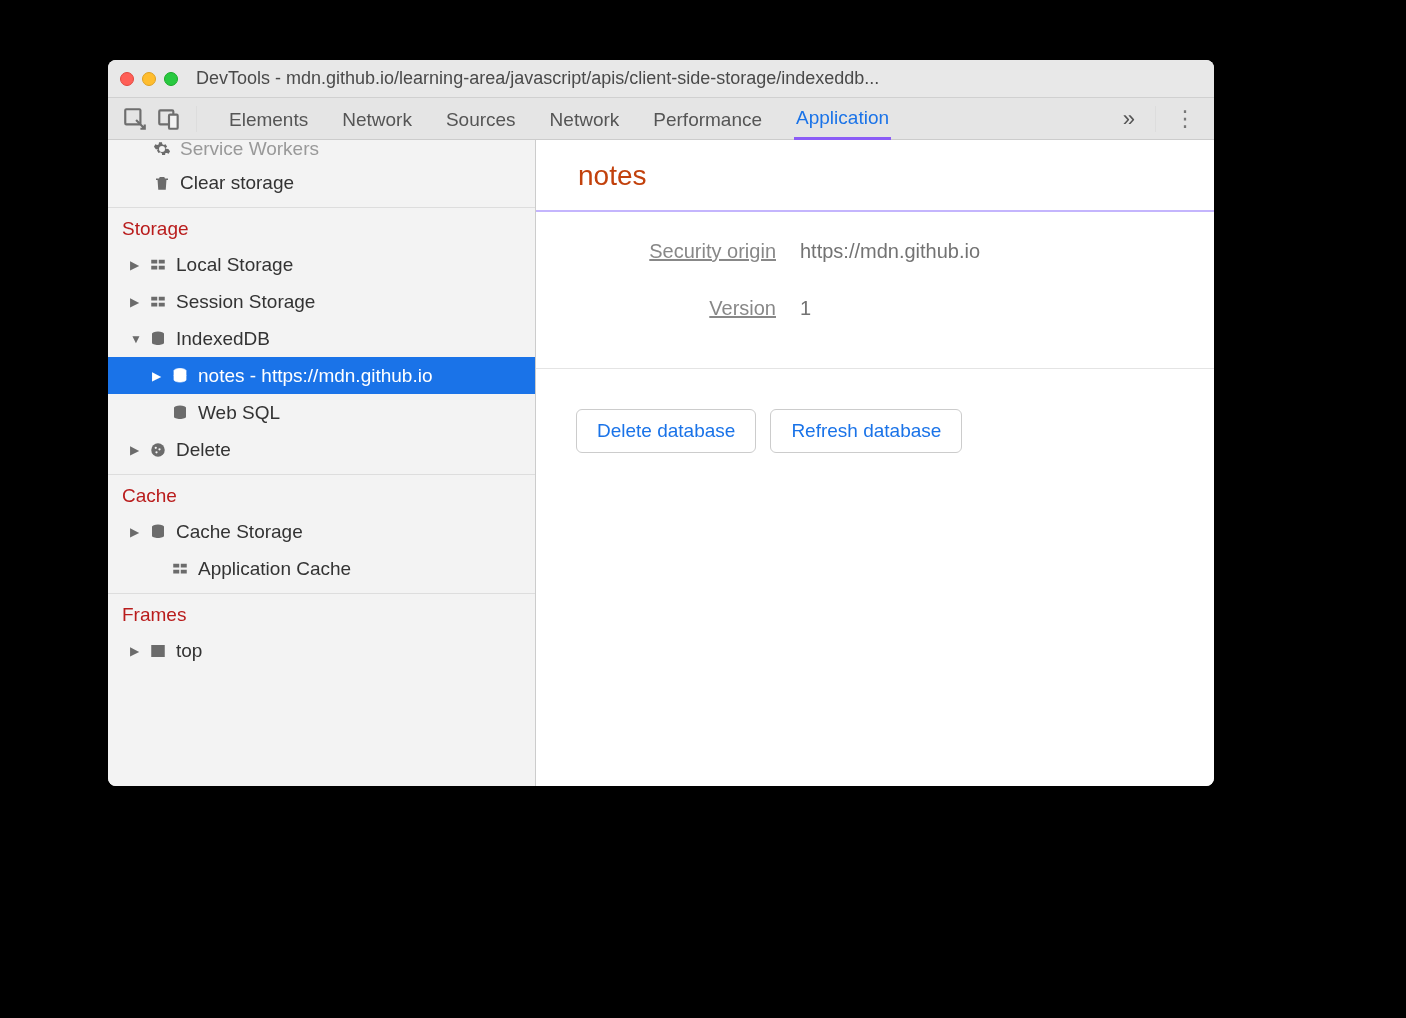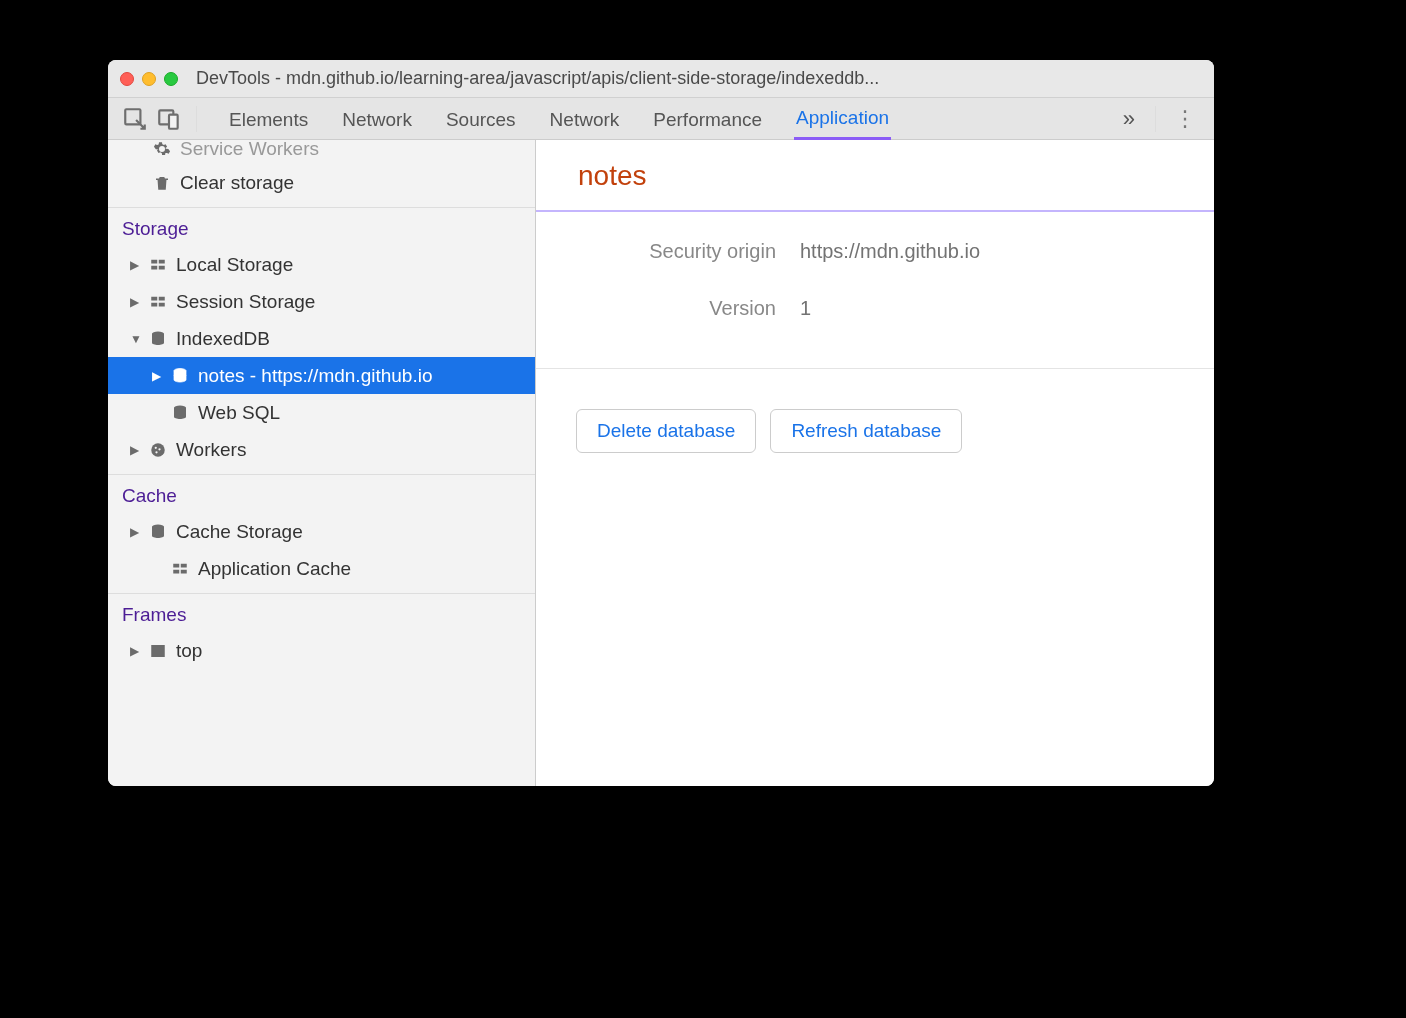--- a/index.html
+++ b/index.html
@@ -64,21 +64,21 @@
   .sidebar {
     width: 428px;
     background: #f3f3f3;
     border-right: 1px solid #ccc;
     overflow: hidden;
     font-size: 19px;
     color: #333;
   }
   .sidebar .group-header {
     padding: 10px 14px 6px 14px;
-    color: #4c1d95;
+    color: #b91c1c;
     border-top: 1px solid #ddd;
     margin-top: 6px;
   }
   .tree-row {
     display: flex;
     align-items: center;
     height: 37px;
     padding-left: 20px;
     gap: 8px;
     cursor: pointer;
@@ -99,21 +99,21 @@
     border-bottom: 2px solid #c4b5fd;
     font-size: 28px;
     color: #c2410c;
   }
   .details {
     border-bottom: 1px solid #e4e4e4;
     padding: 28px 40px 28px 40px;
   }
   .detail-row { display: flex; align-items: center; margin-bottom: 34px; font-size: 20px;}
   .detail-row:last-child { margin-bottom: 20px; }
-  .detail-label { width: 200px; text-align: right; color: #888; margin-right: 24px;}
+  .detail-label { width: 200px; text-align: right; color: #888; margin-right: 24px; text-decoration: underline;}
   .detail-value { color: #737373; }
   .actions { padding: 40px 40px; display: flex; gap: 14px; }
   .btn {
     border: 1px solid #ccc;
     background: #fff;
     color: #1a73e8;
     font-size: 19px;
     padding: 10px 20px;
     border-radius: 6px;
     cursor: pointer;
@@ -248,21 +248,21 @@
       <div class="tree-row ind1">
         <span class="disclosure">▶</span>
         <span class="icon">
           <svg viewBox="0 0 24 24">
               <circle cx="12" cy="12" r="9"></circle>
               <circle cx="9" cy="9" r="1.5" fill="#f3f3f3"></circle>
               <circle cx="14" cy="11" r="1.5" fill="#f3f3f3"></circle>
               <circle cx="10" cy="15" r="1.5" fill="#f3f3f3"></circle>
             </svg>
         </span>
-        <span>Workers</span>
+        <span>Delete</span>
       </div>
 
       <div class="group-header">Cache</div>
 
       <div class="tree-row ind1">
         <span class="disclosure">▶</span>
         <span class="icon">
           <svg viewBox="0 0 24 24">
               <ellipse cx="12" cy="5" rx="8" ry="3"></ellipse>
               <path d="M4 5v6c0 1.7 3.6 3 8 3s8-1.3 8-3V5"></path>

